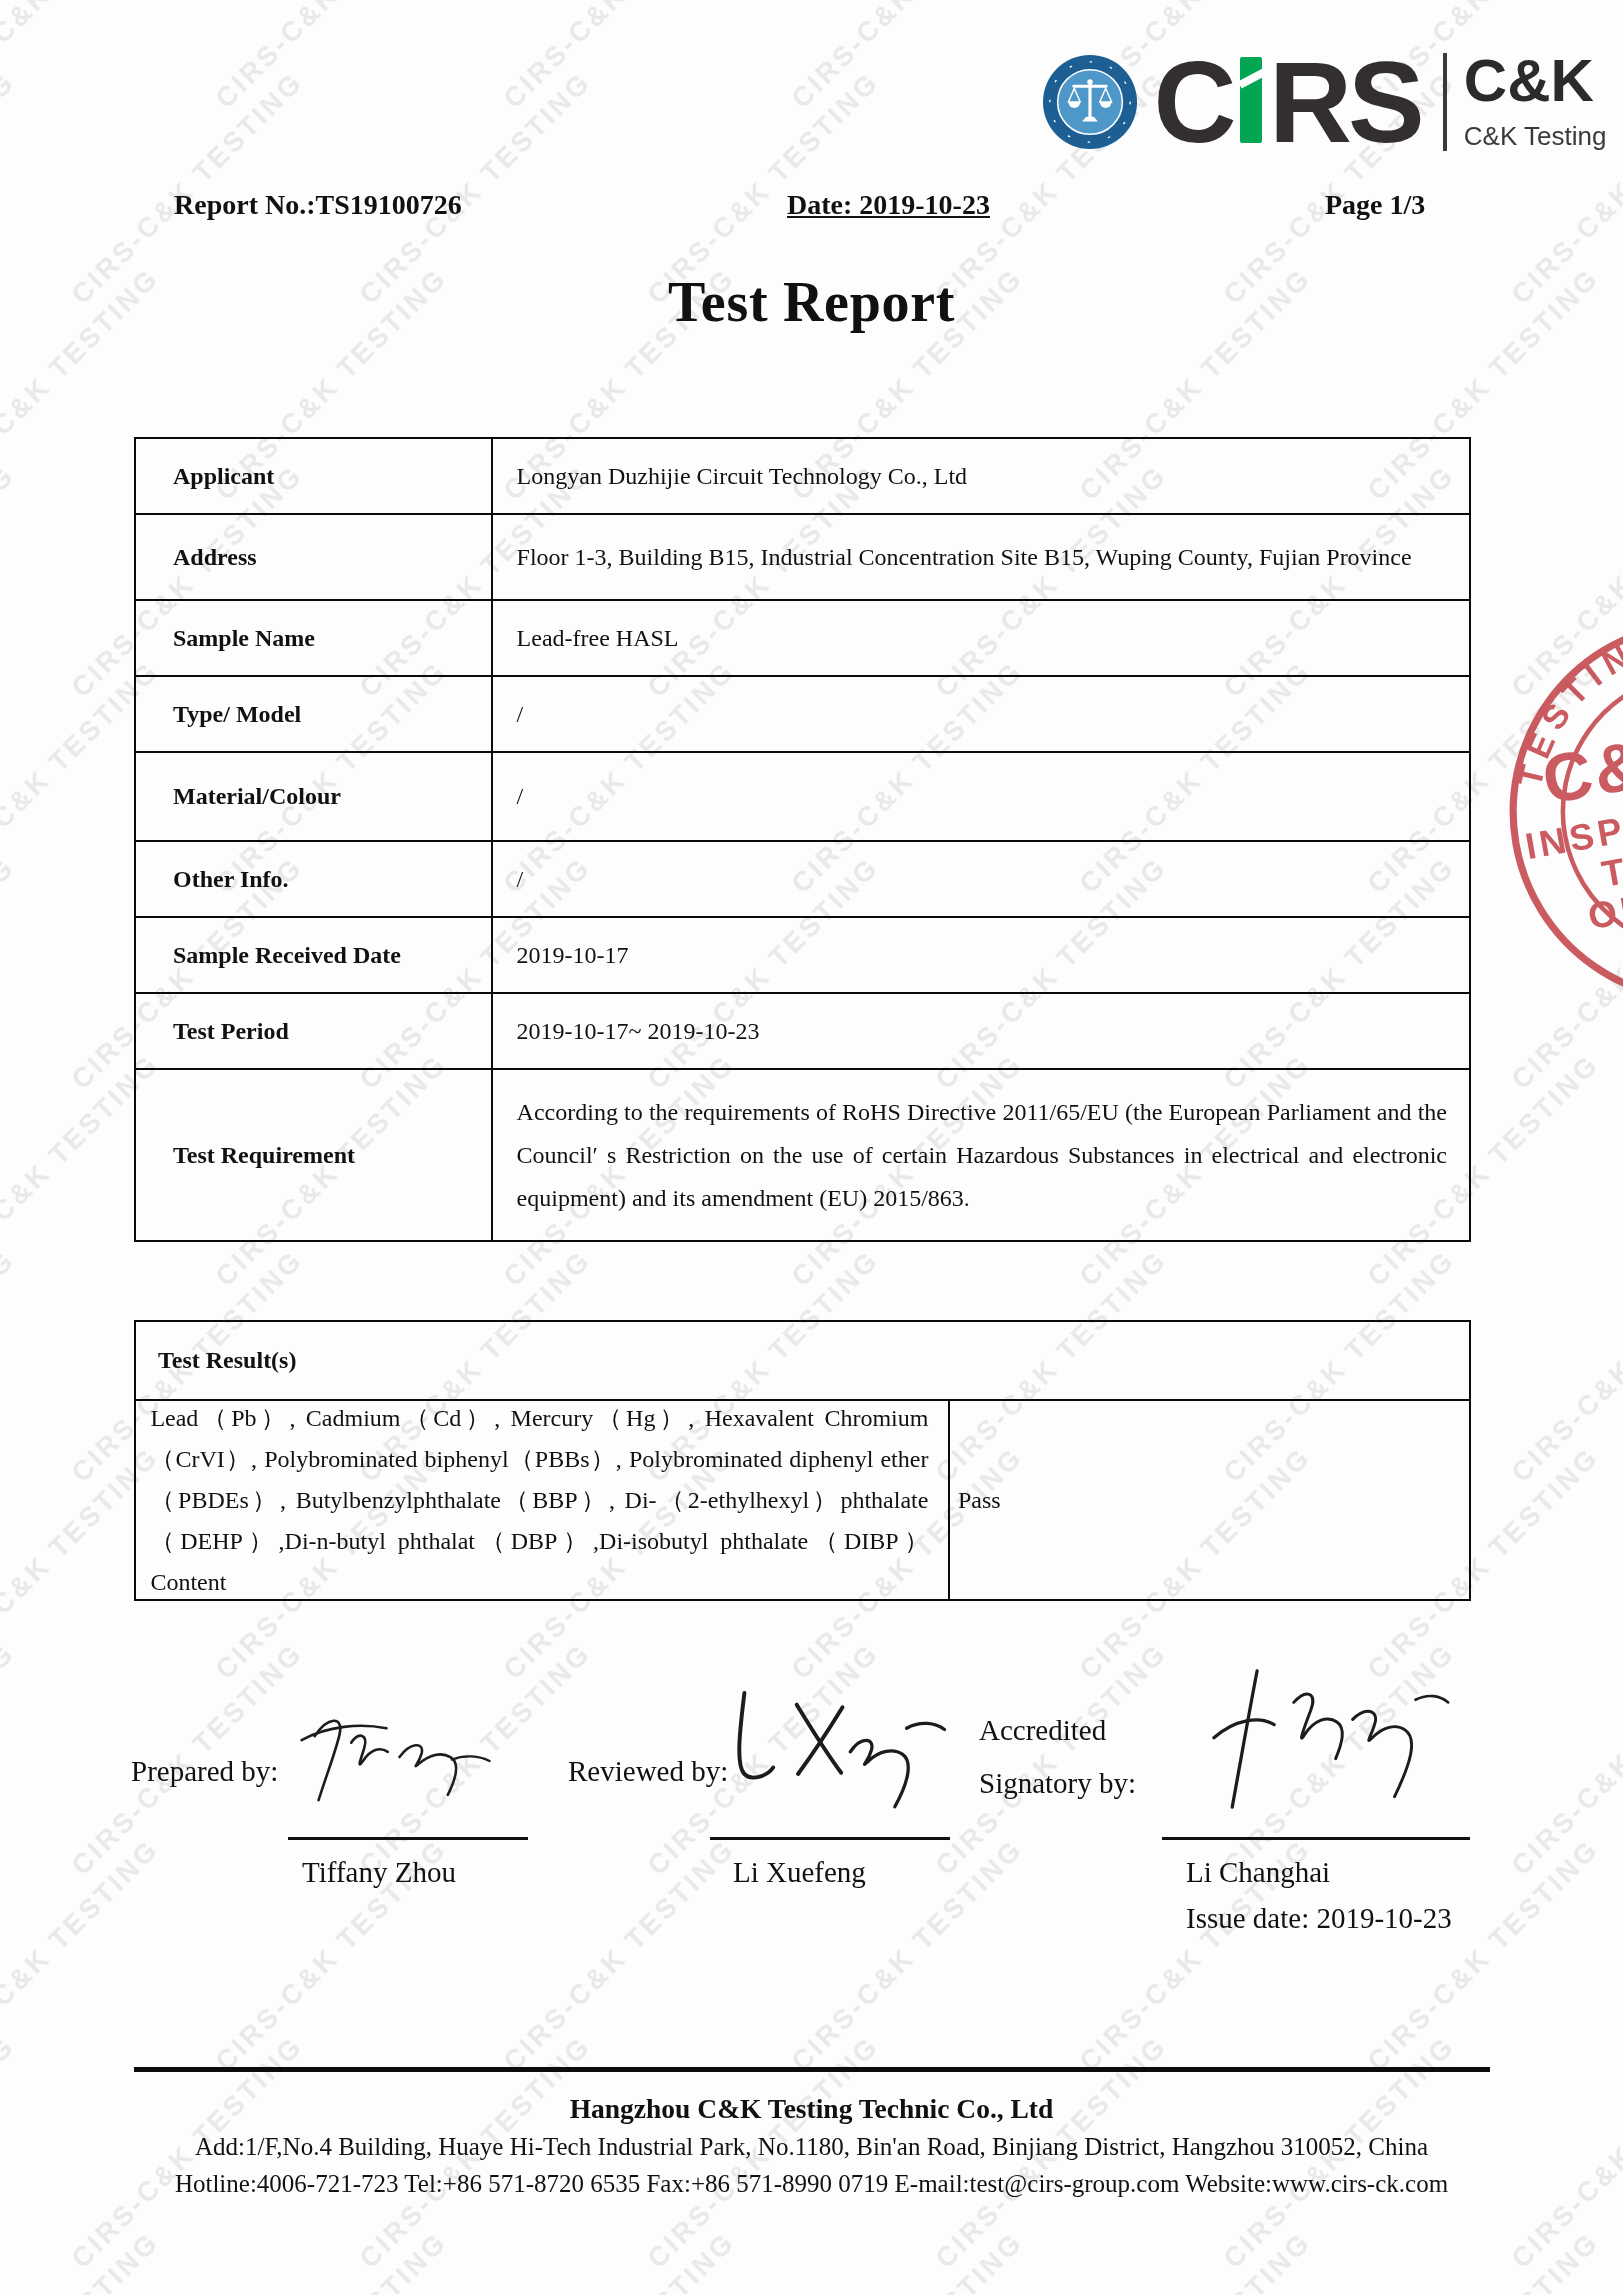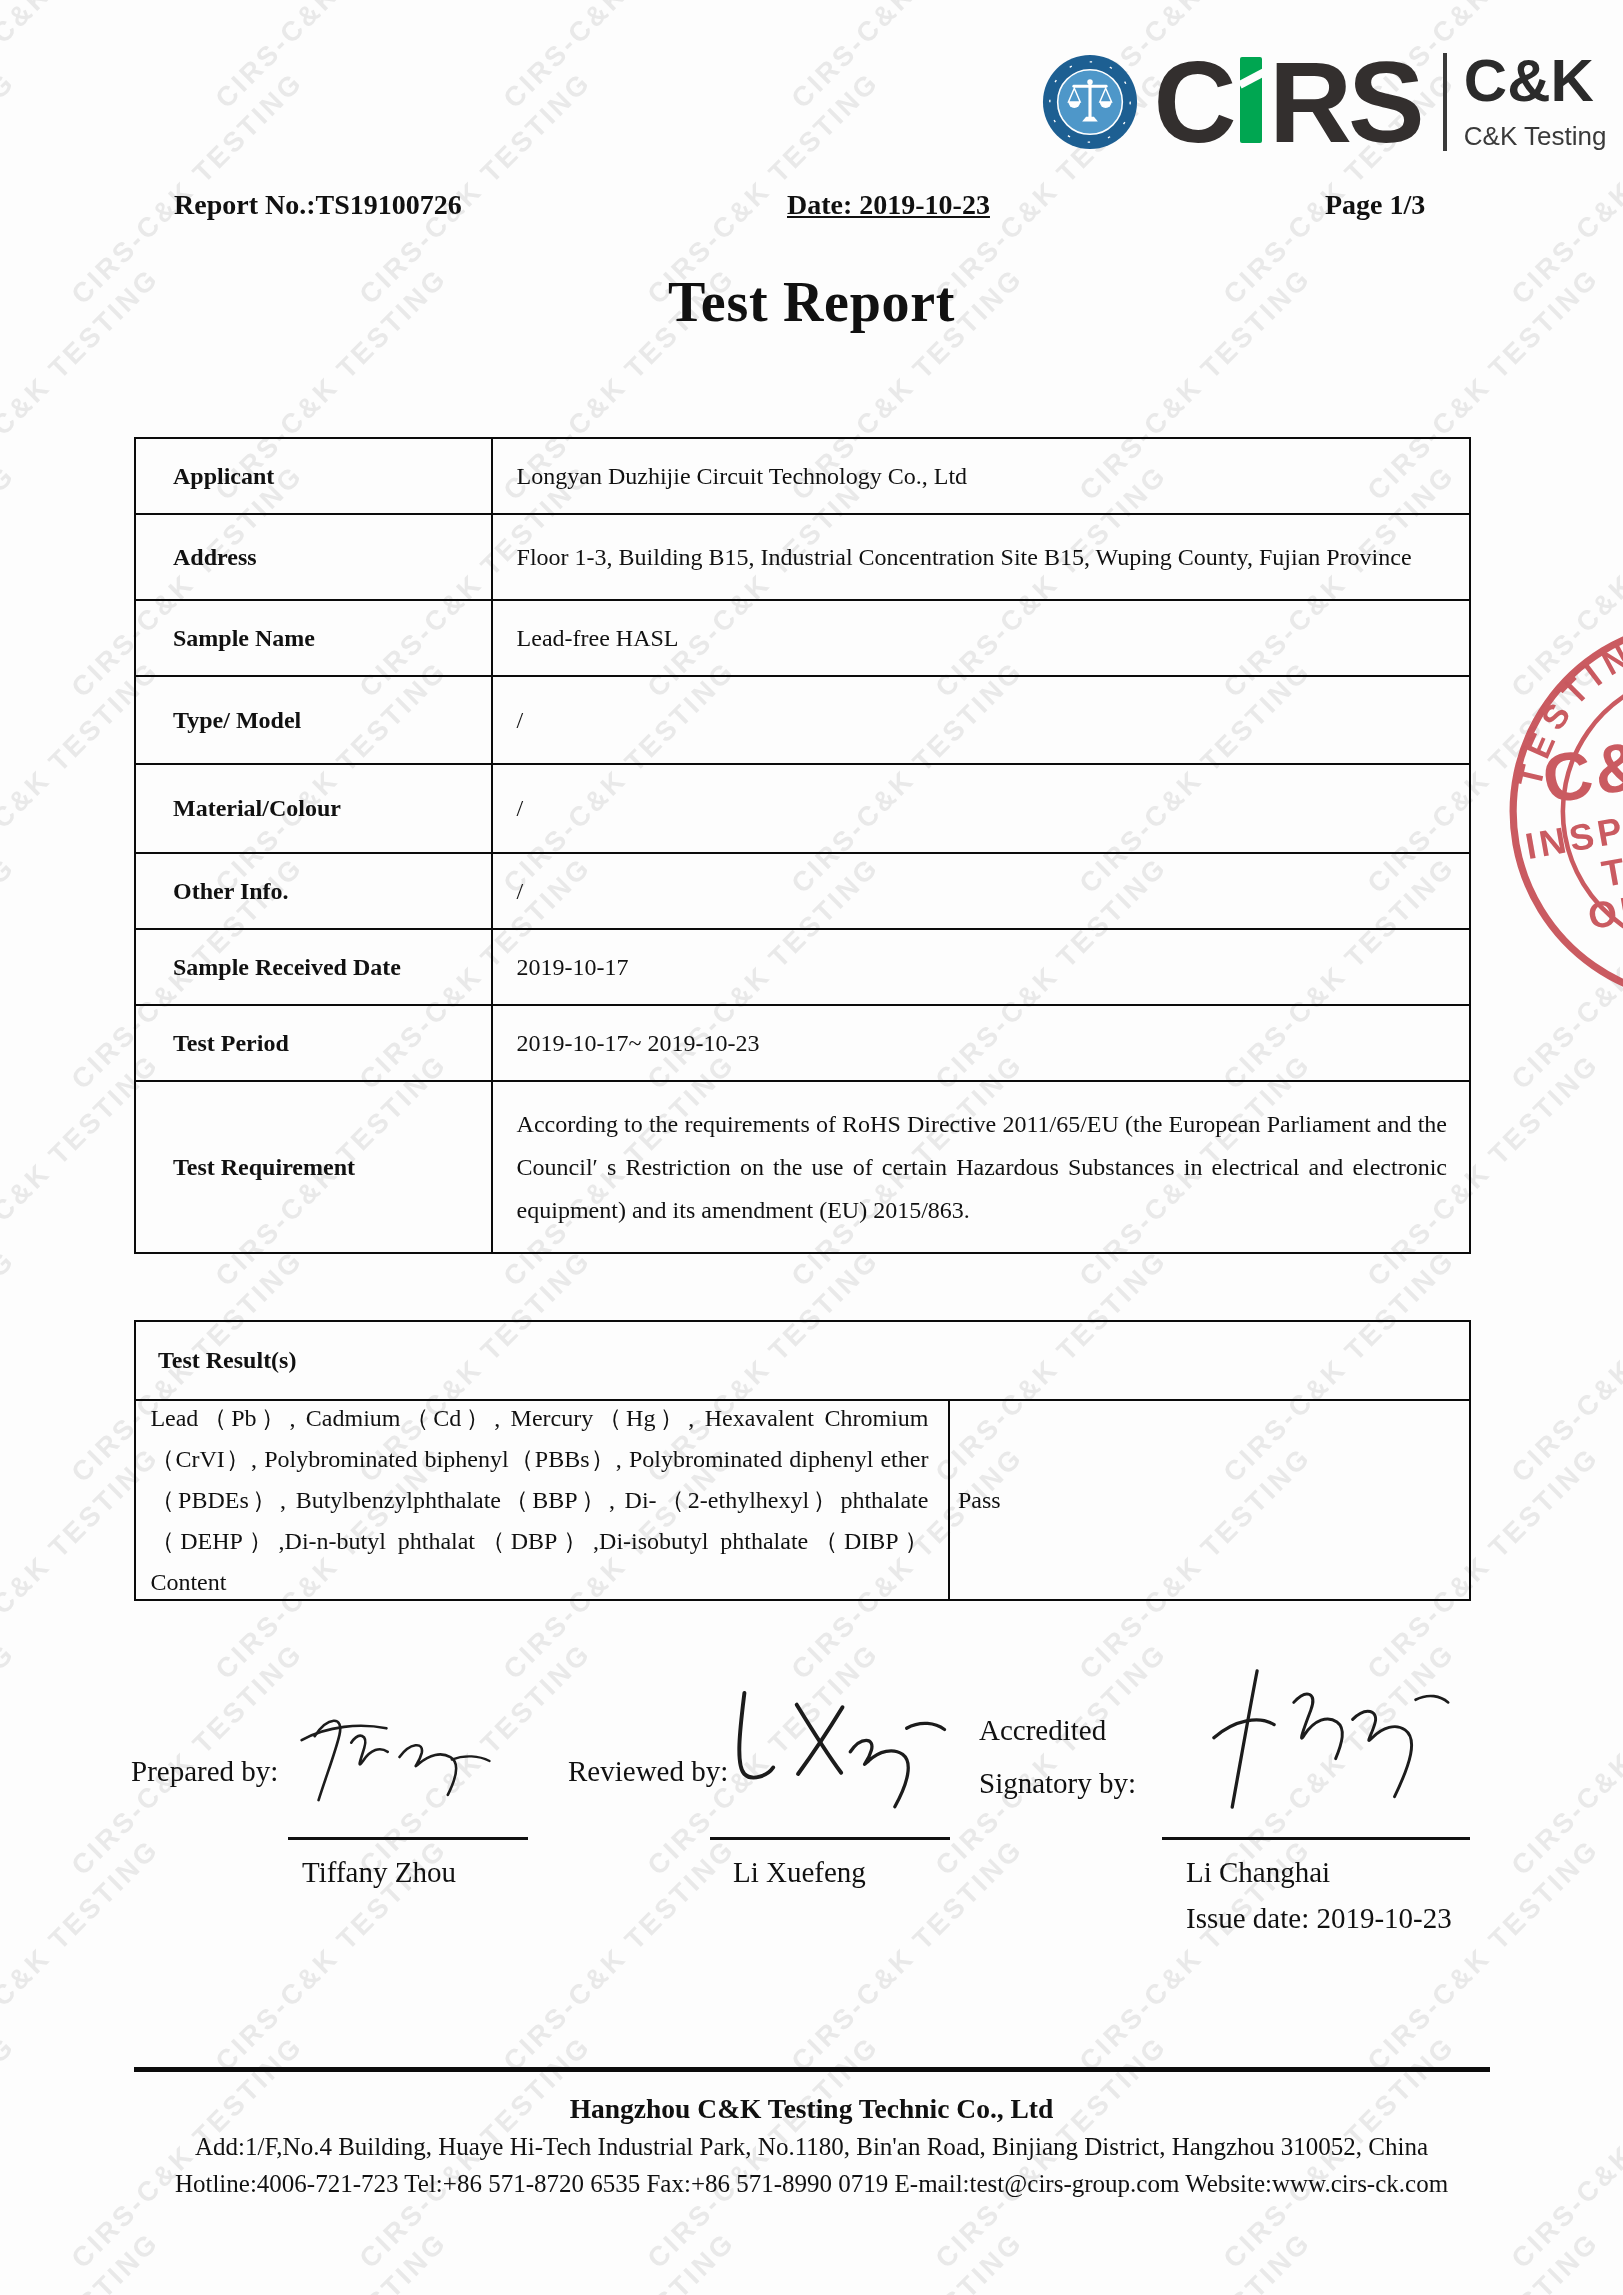--- a/index.html
+++ b/index.html
@@ -211,21 +211,21 @@
       <div class="trow" style="height:86px">
         <div class="tcell lbl">Address</div>
         <div class="tcell val justify">
             <div>Floor 1-3, Building B15, Industrial Concentration Site B15, Wuping County, Fujian Province</div>
           </div>
       </div>
       <div class="trow" style="height:76px">
         <div class="tcell lbl">Sample Name</div>
         <div class="tcell val">Lead-free HASL</div>
       </div>
-      <div class="trow" style="height:88px">
+      <div class="trow" style="height:76px">
         <div class="tcell lbl">Type/ Model</div>
         <div class="tcell val">/</div>
       </div>
       <div class="trow" style="height:89px">
         <div class="tcell lbl">Material/Colour</div>
         <div class="tcell val">/</div>
       </div>
       <div class="trow" style="height:76px">
         <div class="tcell lbl">Other Info.</div>
         <div class="tcell val">/</div>

